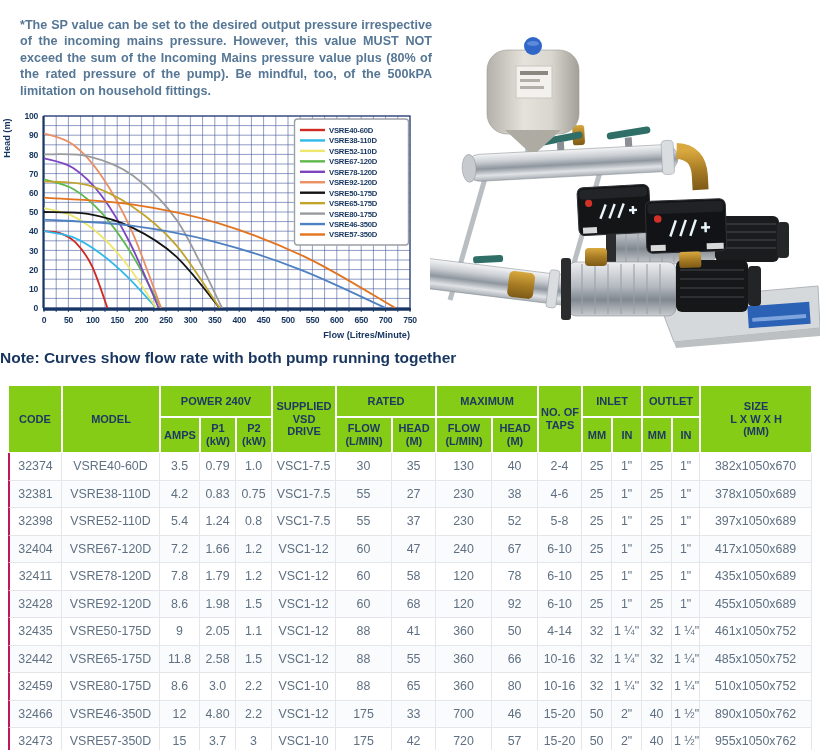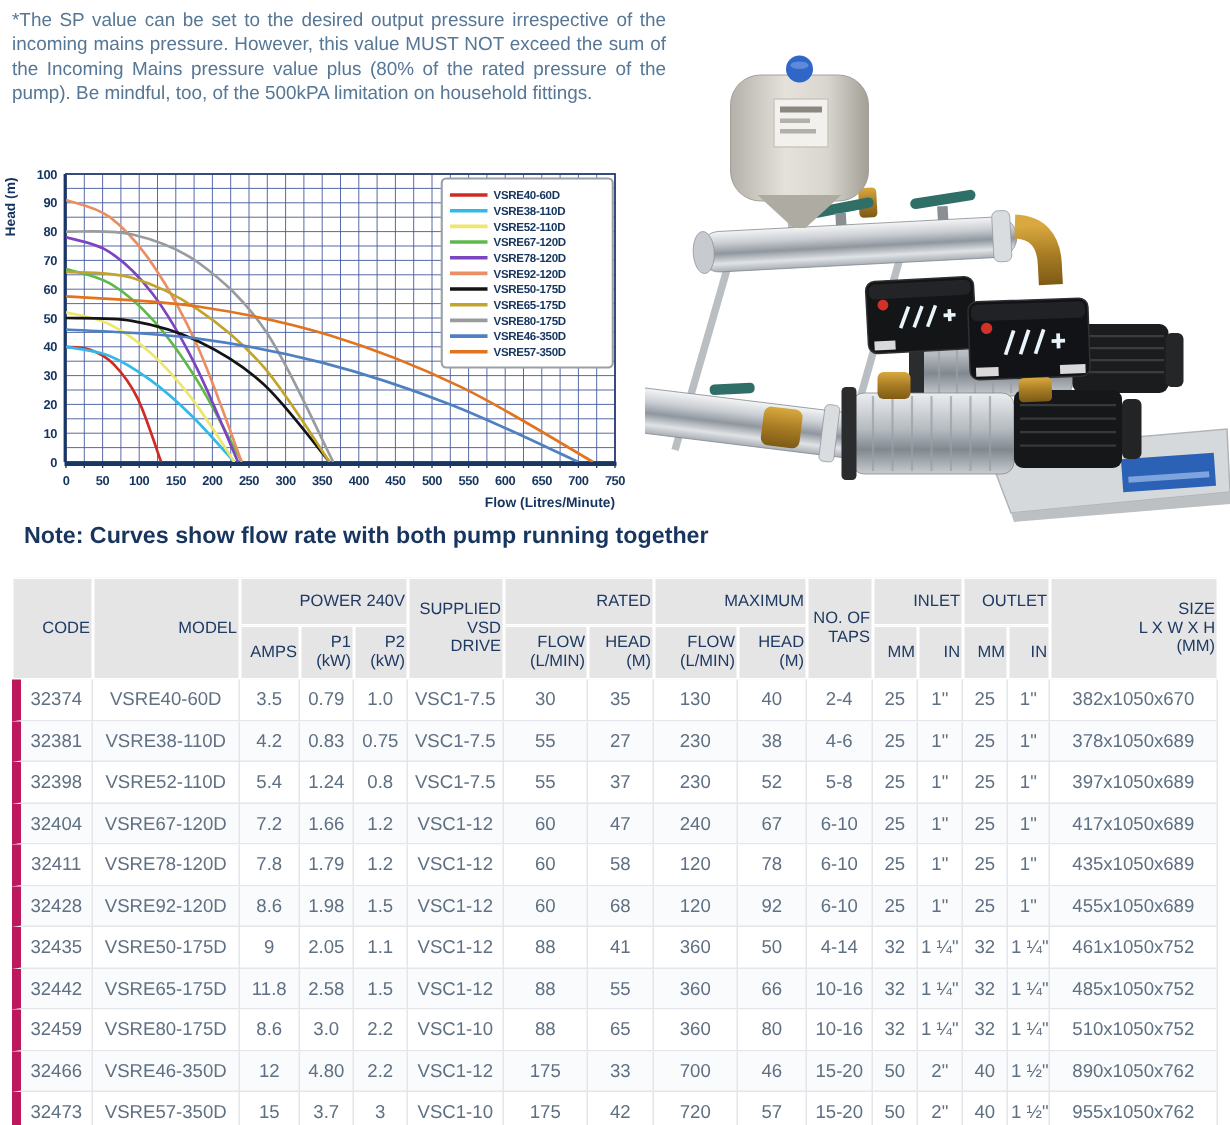--- a/index.html
+++ b/index.html
@@ -1,42 +1,42 @@
 <!DOCTYPE html>
 <html><head>
 <meta charset="utf-8">
 <style>
   html,body{margin:0;padding:0;background:#fff;}
   .page{position:relative;width:820px;height:750px;background:#fff;overflow:hidden;
         font-family:"Liberation Sans",sans-serif;}
   
   .intro{position:absolute;left:8px;top:5px;width:436px;color:#567795;
          font-size:12.6px;line-height:16.4px;text-align:justify;}
-  .intro p{margin:0;}
+  .intro p{margin:12px;font-weight:bold;}
   
   .chartbox{position:absolute;left:0;top:106px;width:430px;height:242px;}
   .chartbox svg{font-family:"Liberation Sans",sans-serif;font-weight:bold;}
   
   .product{position:absolute;left:430px;top:0;width:390px;height:348px;}
   
-  .note{position:absolute;left:16px;top:349px;width:700px;color:#17355e;
+  .note{position:absolute;left:0;top:349px;width:700px;color:#17355e;
         font-size:15.5px;font-weight:bold;}
   
   .tablebox{position:absolute;left:8px;top:385px;width:804px;}
   table.spec{border-collapse:separate;border-spacing:0;width:804px;table-layout:fixed;}
-  table.spec th{background:#e5e5e5;color:#1e3a63;font-weight:normal;font-size:11px;
-       line-height:1.18;text-align:right;vertical-align:middle;border:1px solid #fff;
+  table.spec th{background:#84cc16;color:#1e3a63;font-weight:bold;font-size:11px;
+       line-height:1.18;text-align:center;vertical-align:middle;border:1px solid #fff;
        white-space:pre-line;padding:2px 1px;}
   table.spec th.h-top{height:26px;}
   table.spec th.h-sub{height:30px;}
   table.spec th.h-span{height:58px;}
   table.spec td{color:#5f7082;font-size:12.4px;text-align:center;vertical-align:middle;
        height:26.5px;padding:0 2px;border-right:1px solid #e4e6e9;border-bottom:1px solid #e4e6e9;
        background:#fff;overflow:hidden;white-space:nowrap;}
-  table.spec td:first-child{border-left:6px solid #be185d;}
+  table.spec td:first-child{border-left:2px solid #be185d;}
   table.spec tr:nth-child(even) td{background:#fafbfc;}
 </style>
 </head>
 <body>
 
 <div class="page">
 
   <div class="intro">
     <p>*The SP value can be set to the desired output pressure irrespective of the incoming mains pressure. However, this value MUST NOT exceed the sum of the Incoming Mains pressure value plus (80% of the rated pressure of the pump). Be mindful, too, of the 500kPA limitation on household fittings.</p>
   </div>

